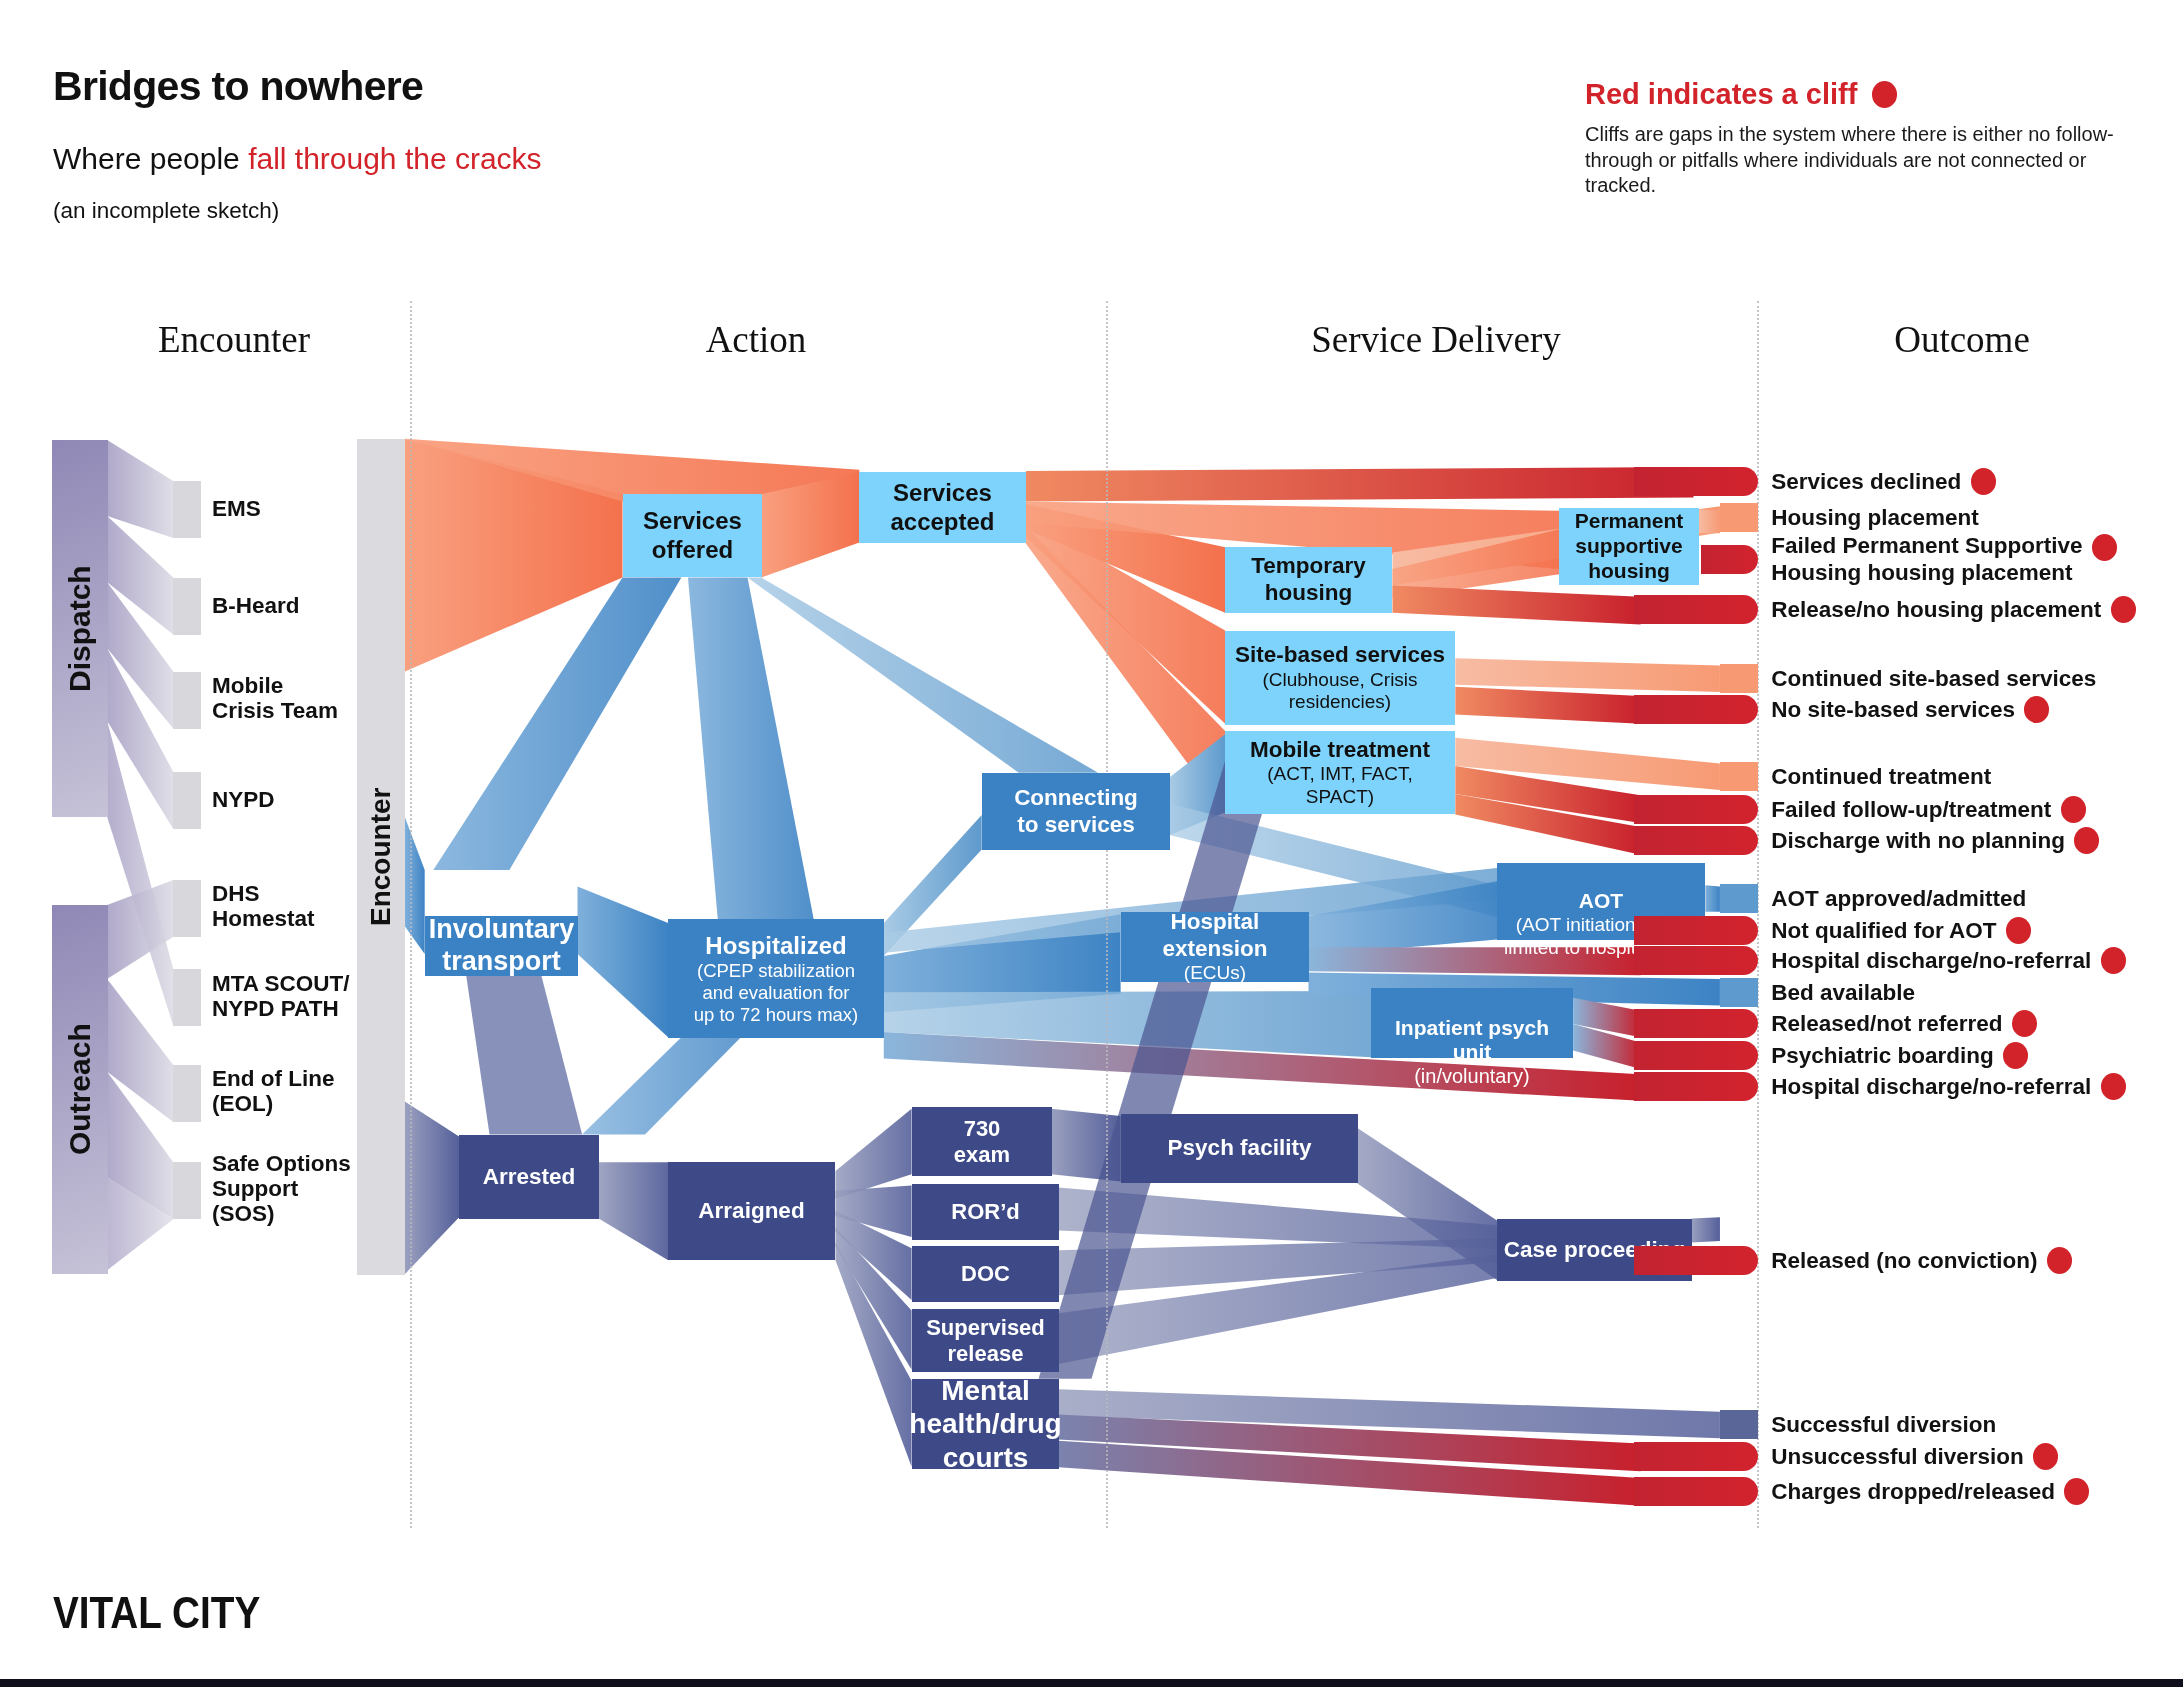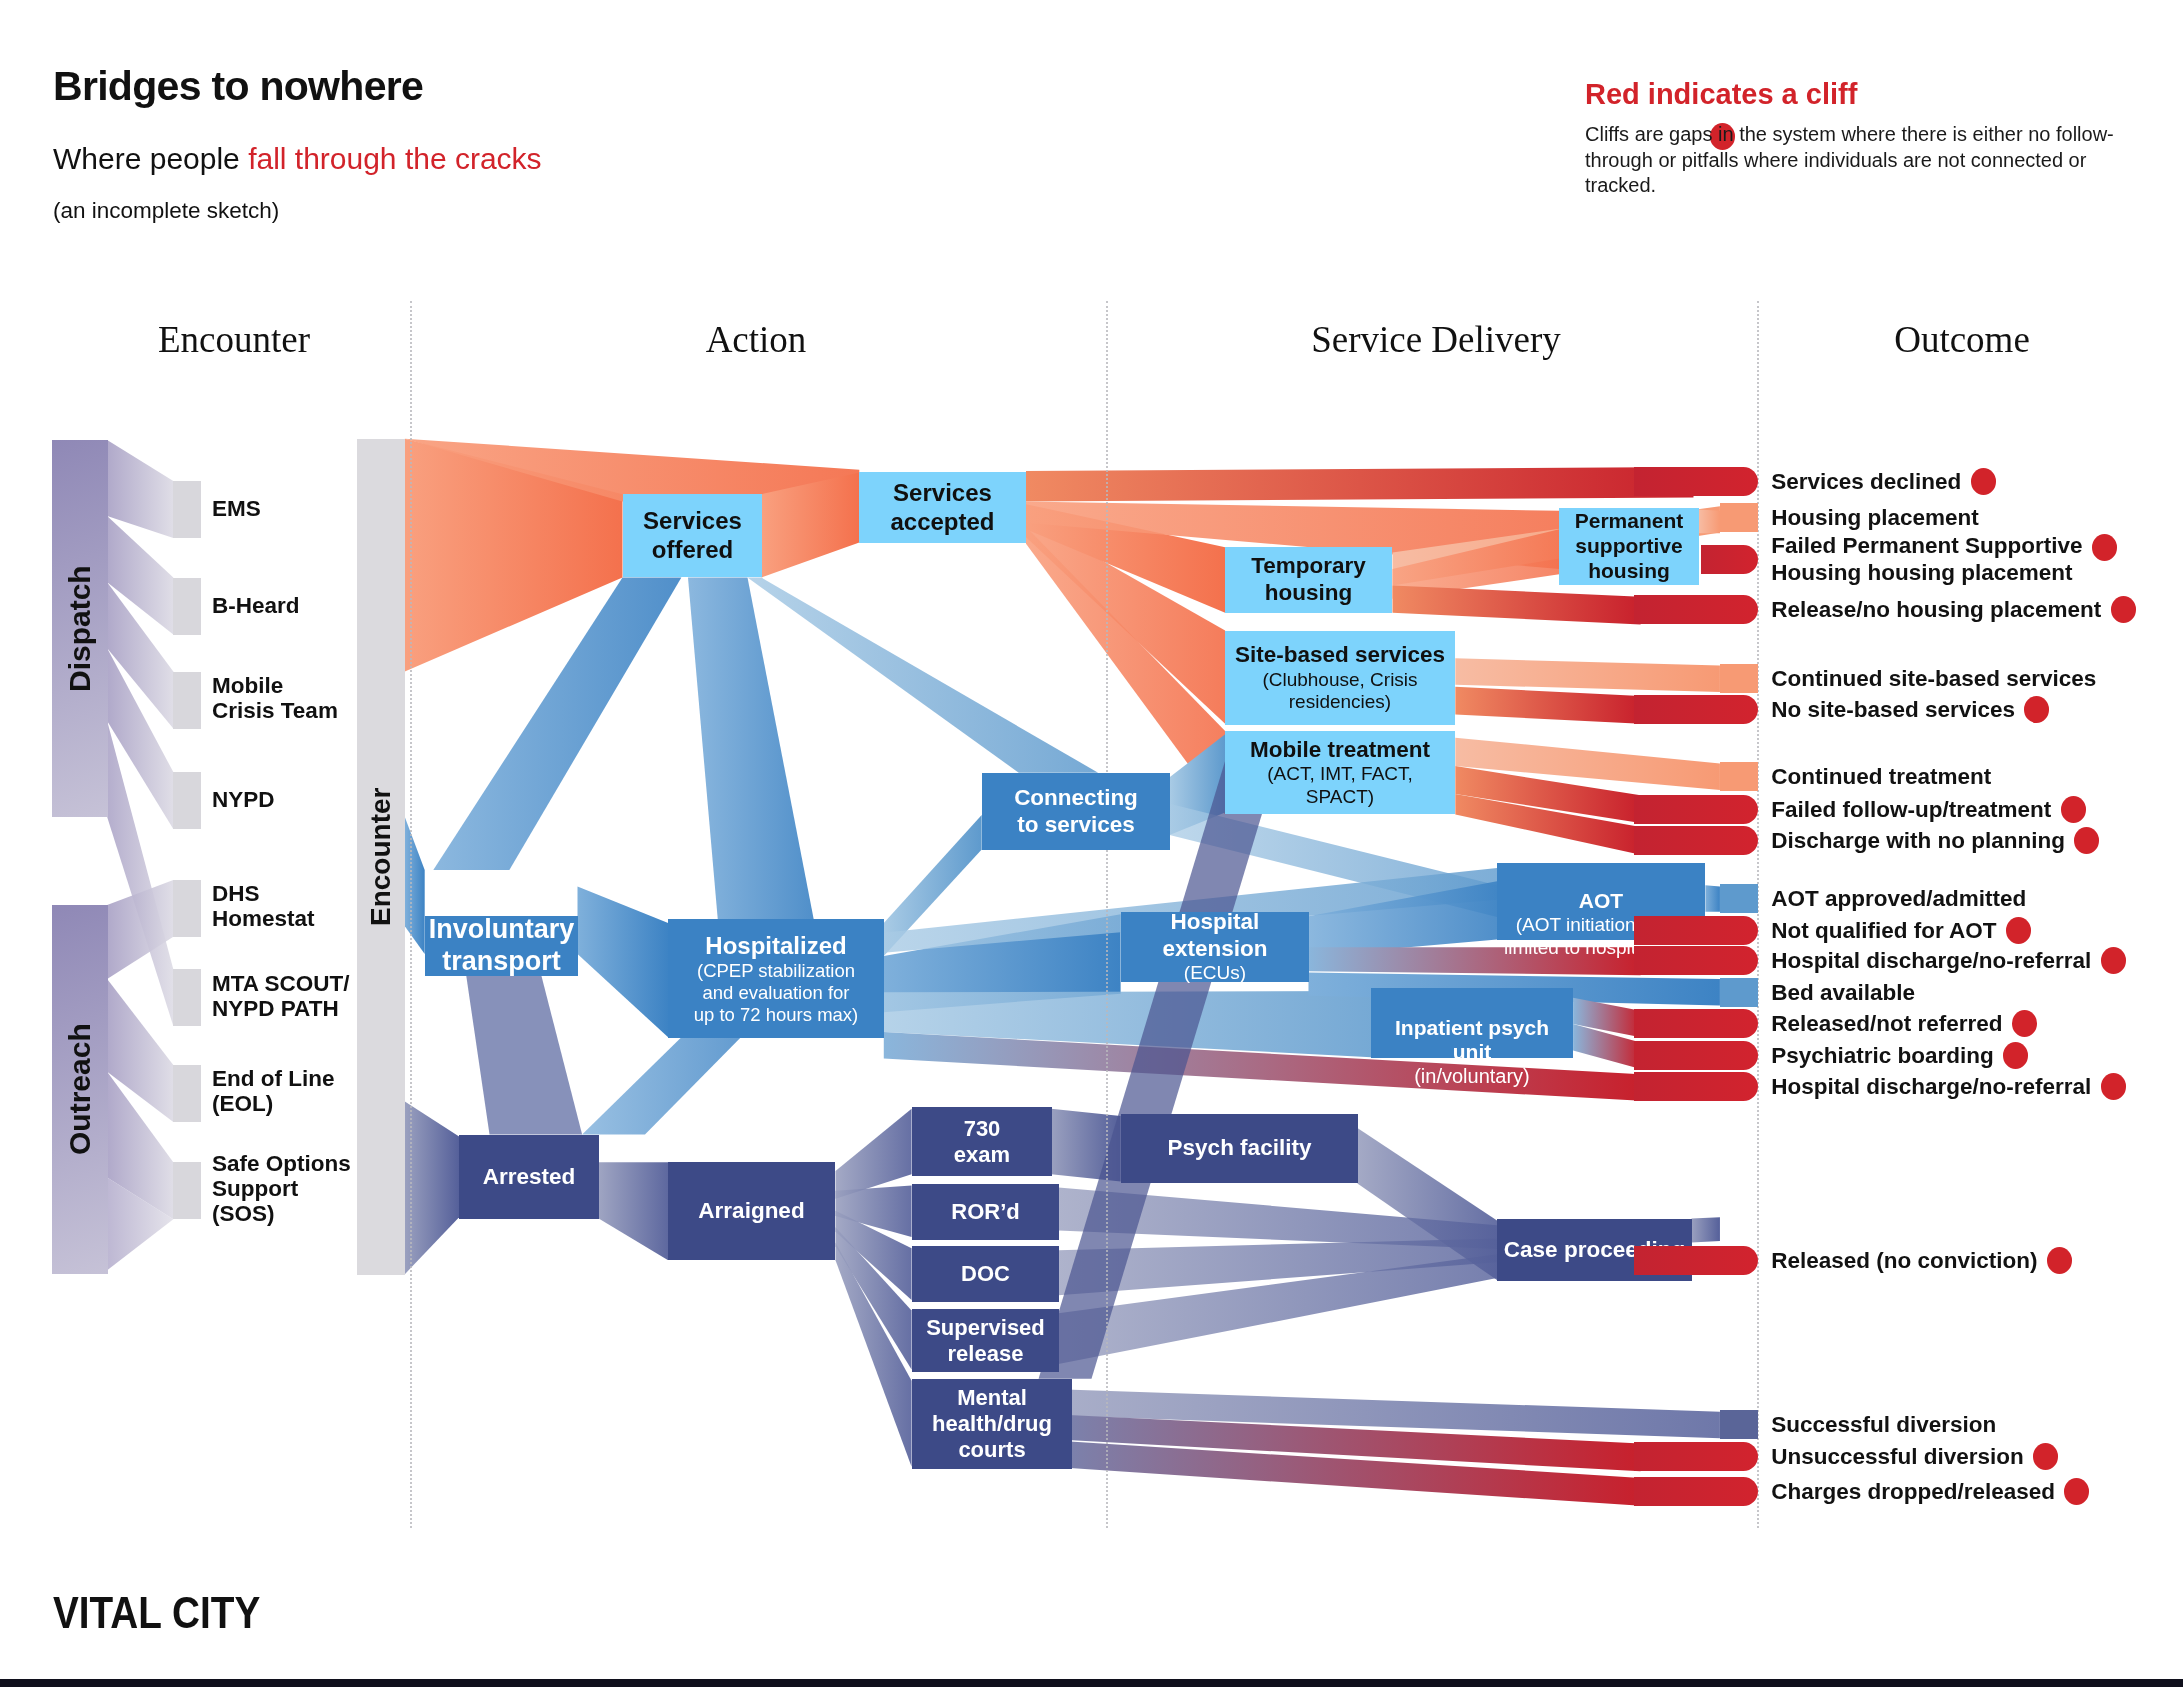--- a/index.html
+++ b/index.html
@@ -4,21 +4,21 @@
 <style>
   html,body{margin:0;padding:0;background:#fff;}
   #canvas{position:relative;width:2183px;height:1687px;background:#fff;overflow:hidden;
           font-family:"Liberation Sans", sans-serif;color:#111;}
   .abs{position:absolute;}
   
   .title{left:53px;top:63px;font-size:41px;font-weight:800;letter-spacing:-0.7px;}
   .subtitle{left:53px;top:142px;font-size:30px;font-weight:500;}
   .subtitle .accent{color:#D2232A;}
   .note{left:53px;top:198px;font-size:22.5px;font-weight:400;}
-  .legend-title{left:1585px;top:78px;font-size:29px;font-weight:600;color:#D2232A;display:flex;align-items:center;gap:12px;flex-direction:column;}
+  .legend-title{left:1585px;top:78px;font-size:29px;font-weight:600;color:#D2232A;display:flex;align-items:center;gap:12px;}
   .legend-body{left:1585px;top:122px;width:536px;font-size:20px;line-height:1.28;color:#1a1a1a;}
   .brand{left:53px;top:1588px;font-size:44px;font-weight:800;letter-spacing:0px;transform:scaleX(.88);transform-origin:left;}
   .bottom-bar{left:0;top:1679px;width:2183px;height:8px;background:#10101c;}
   
   .colhead{top:318px;font-size:37px;font-family:"Liberation Serif", serif;color:#111;transform:translateX(-50%);}
   .divider{top:301px;height:1227px;width:0;border-left:2px dotted #b9b9be;opacity:.8;}
   
   .band{width:56px;background:linear-gradient(160deg,#c6c2d7 0%,#8f88b6 100%);}
   .vtext{display:flex;align-items:center;justify-content:center;writing-mode:vertical-rl;transform:rotate(180deg);
          font-weight:700;color:#111;}
@@ -263,21 +263,21 @@
   </div>
 
   <div class="abs box navy" style="left:459px;top:1135px;width:140px;height:84px;font-size:22.5px;font-weight:700;">Arrested</div>
   <div class="abs box navy" style="left:668px;top:1162px;width:167px;height:98px;font-size:22.5px;font-weight:700;">Arraigned</div>
   <div class="abs box navy" style="left:912px;top:1107px;width:140px;height:69px;font-size:22px;font-weight:700;">730
 exam</div>
   <div class="abs box navy" style="left:912px;top:1184px;width:147px;height:56px;font-size:22px;font-weight:700;">ROR’d</div>
   <div class="abs box navy" style="left:912px;top:1246px;width:147px;height:56px;font-size:22px;font-weight:700;">DOC</div>
   <div class="abs box navy" style="left:912px;top:1309px;width:147px;height:63px;font-size:22px;font-weight:700;">Supervised
 release</div>
-  <div class="abs box navy" style="left:912px;top:1379px;width:160px;height:90px;font-size:22px;font-weight:700;">Mental
+  <div class="abs box navy" style="left:912px;top:1379px;width:147px;height:90px;font-size:28px;font-weight:700;">Mental
 health/drug
 courts</div>
   <div class="abs box navy" style="left:1121px;top:1114px;width:237px;height:69px;font-size:22.5px;font-weight:700;">Psych facility</div>
   <div class="abs box navy" style="left:1497px;top:1219px;width:195px;height:62px;font-size:22.5px;font-weight:700;">Case proceeding</div>
 
   <div class="orow" style="top:467px">
       <span class="stub red"></span>
       <span class="olabel">Services declined</span>
       <span class="dot"></span>
     </div>

